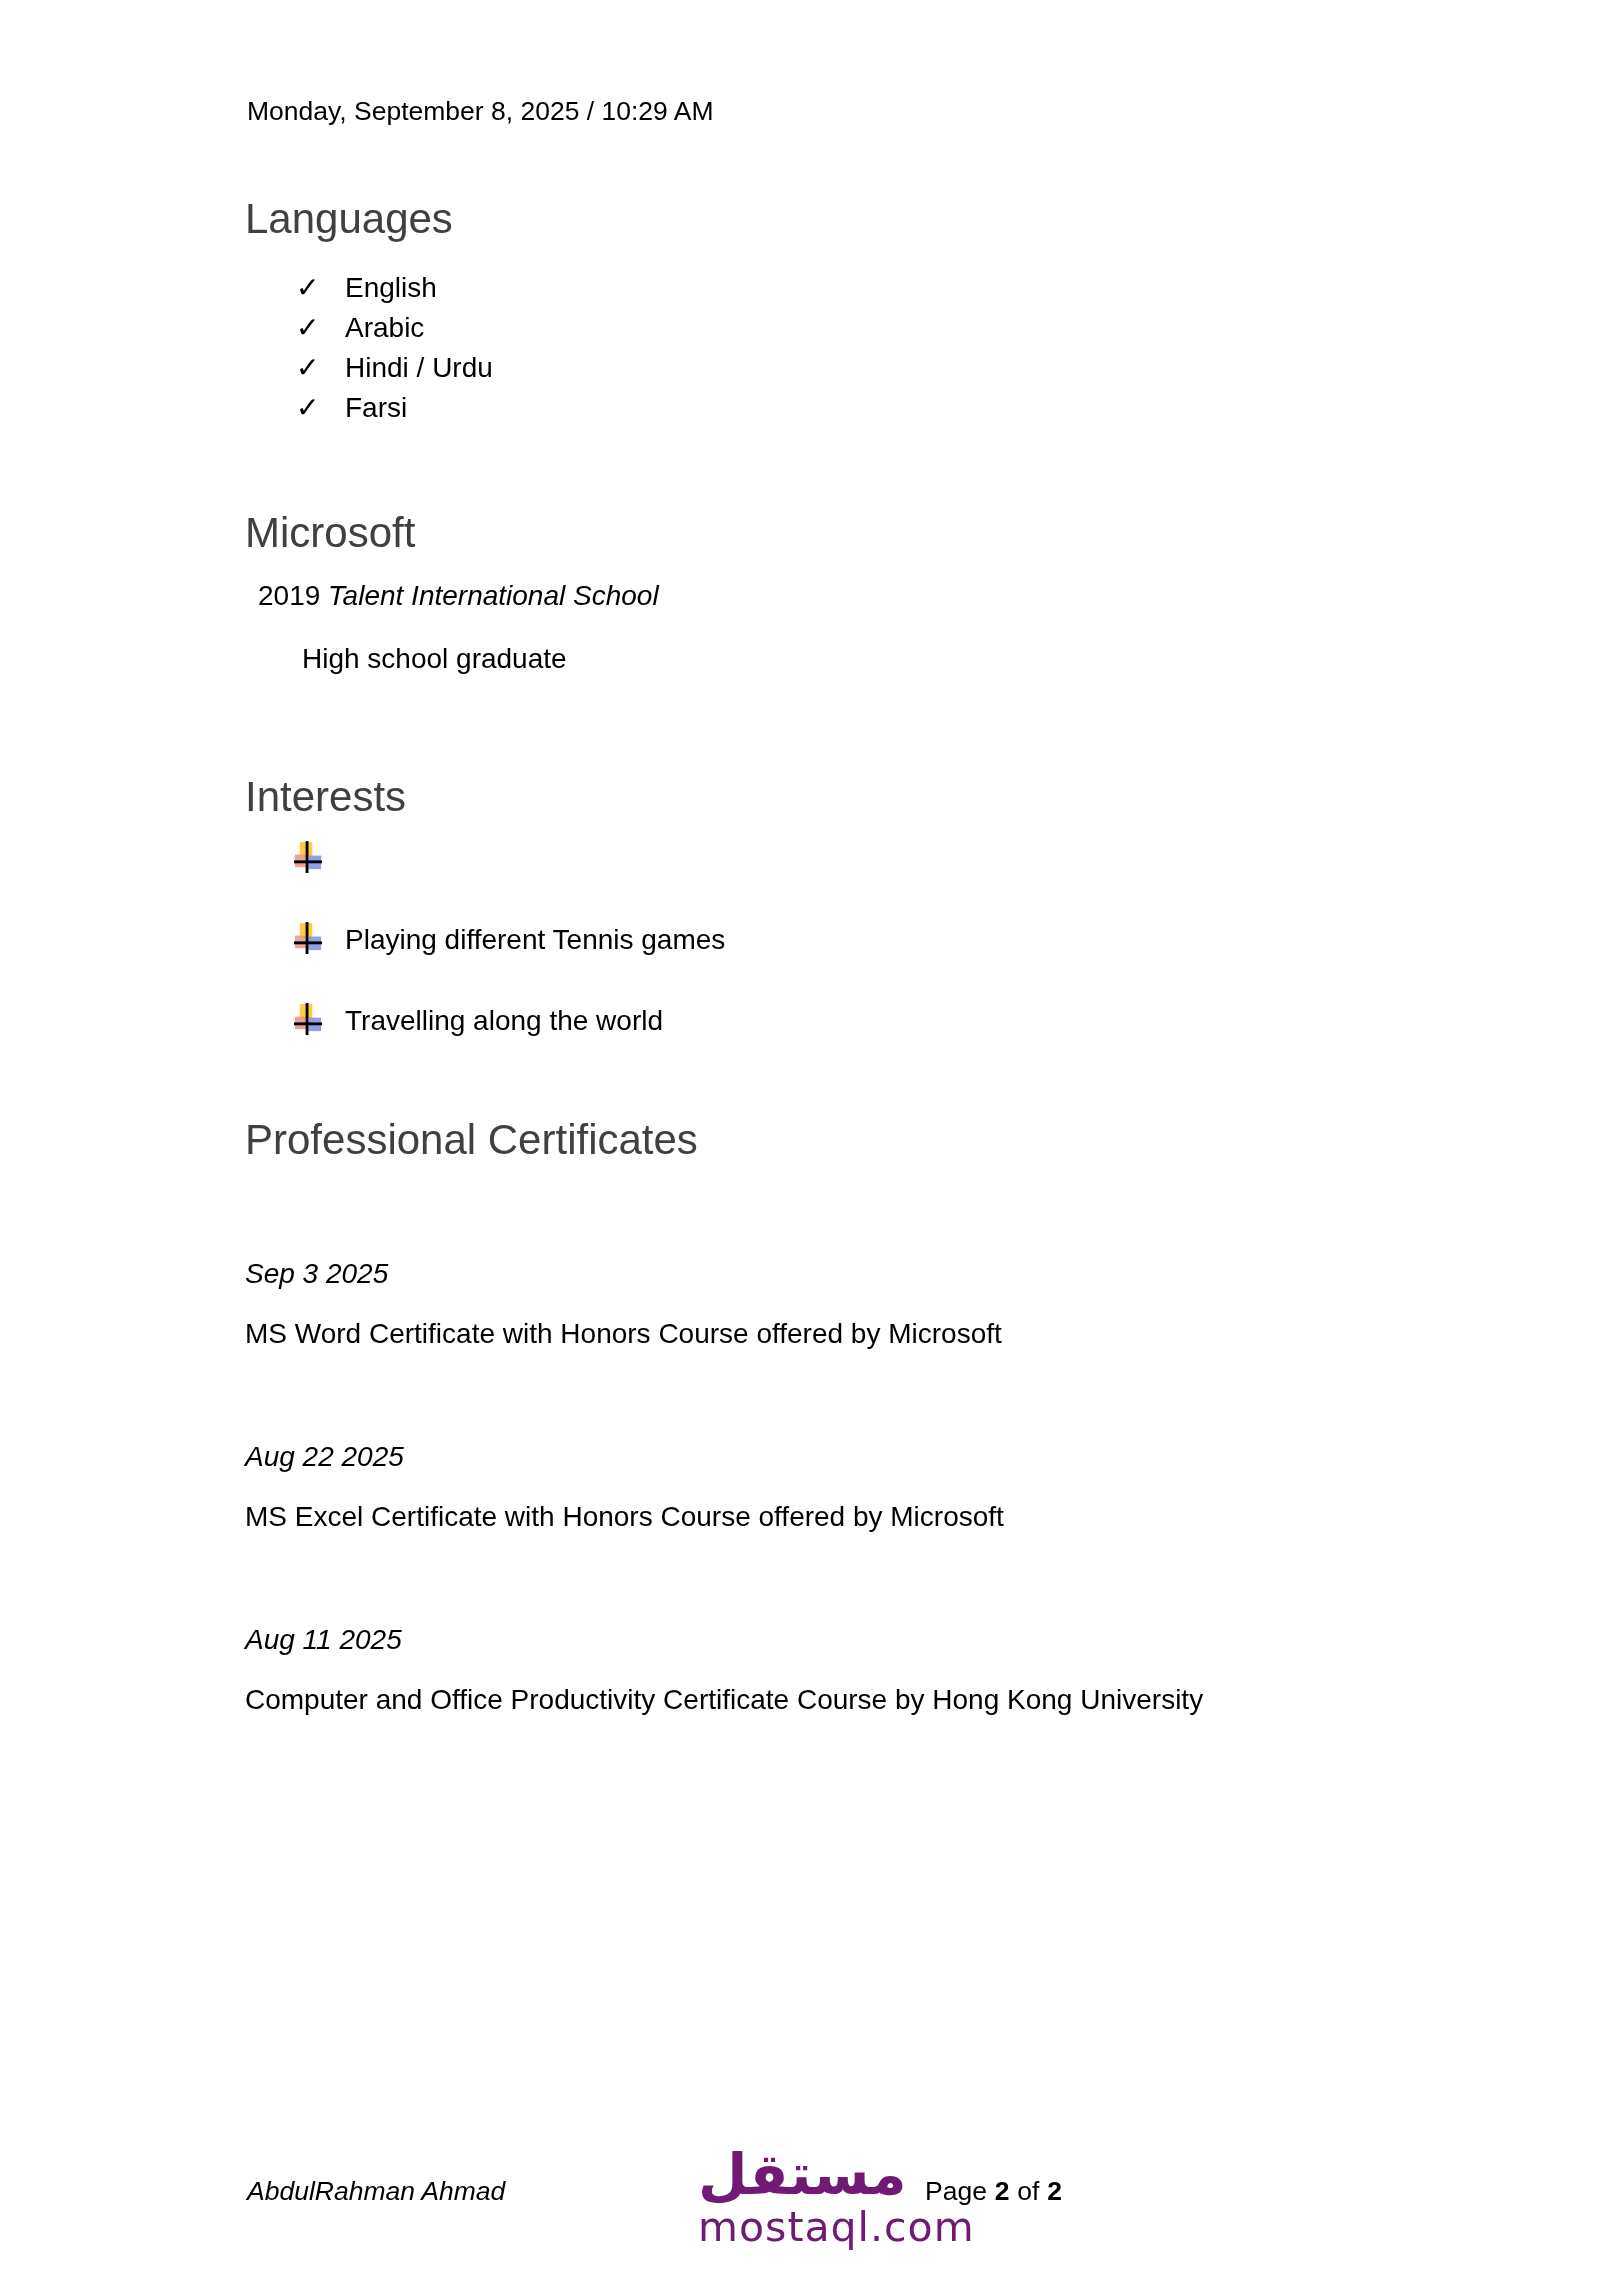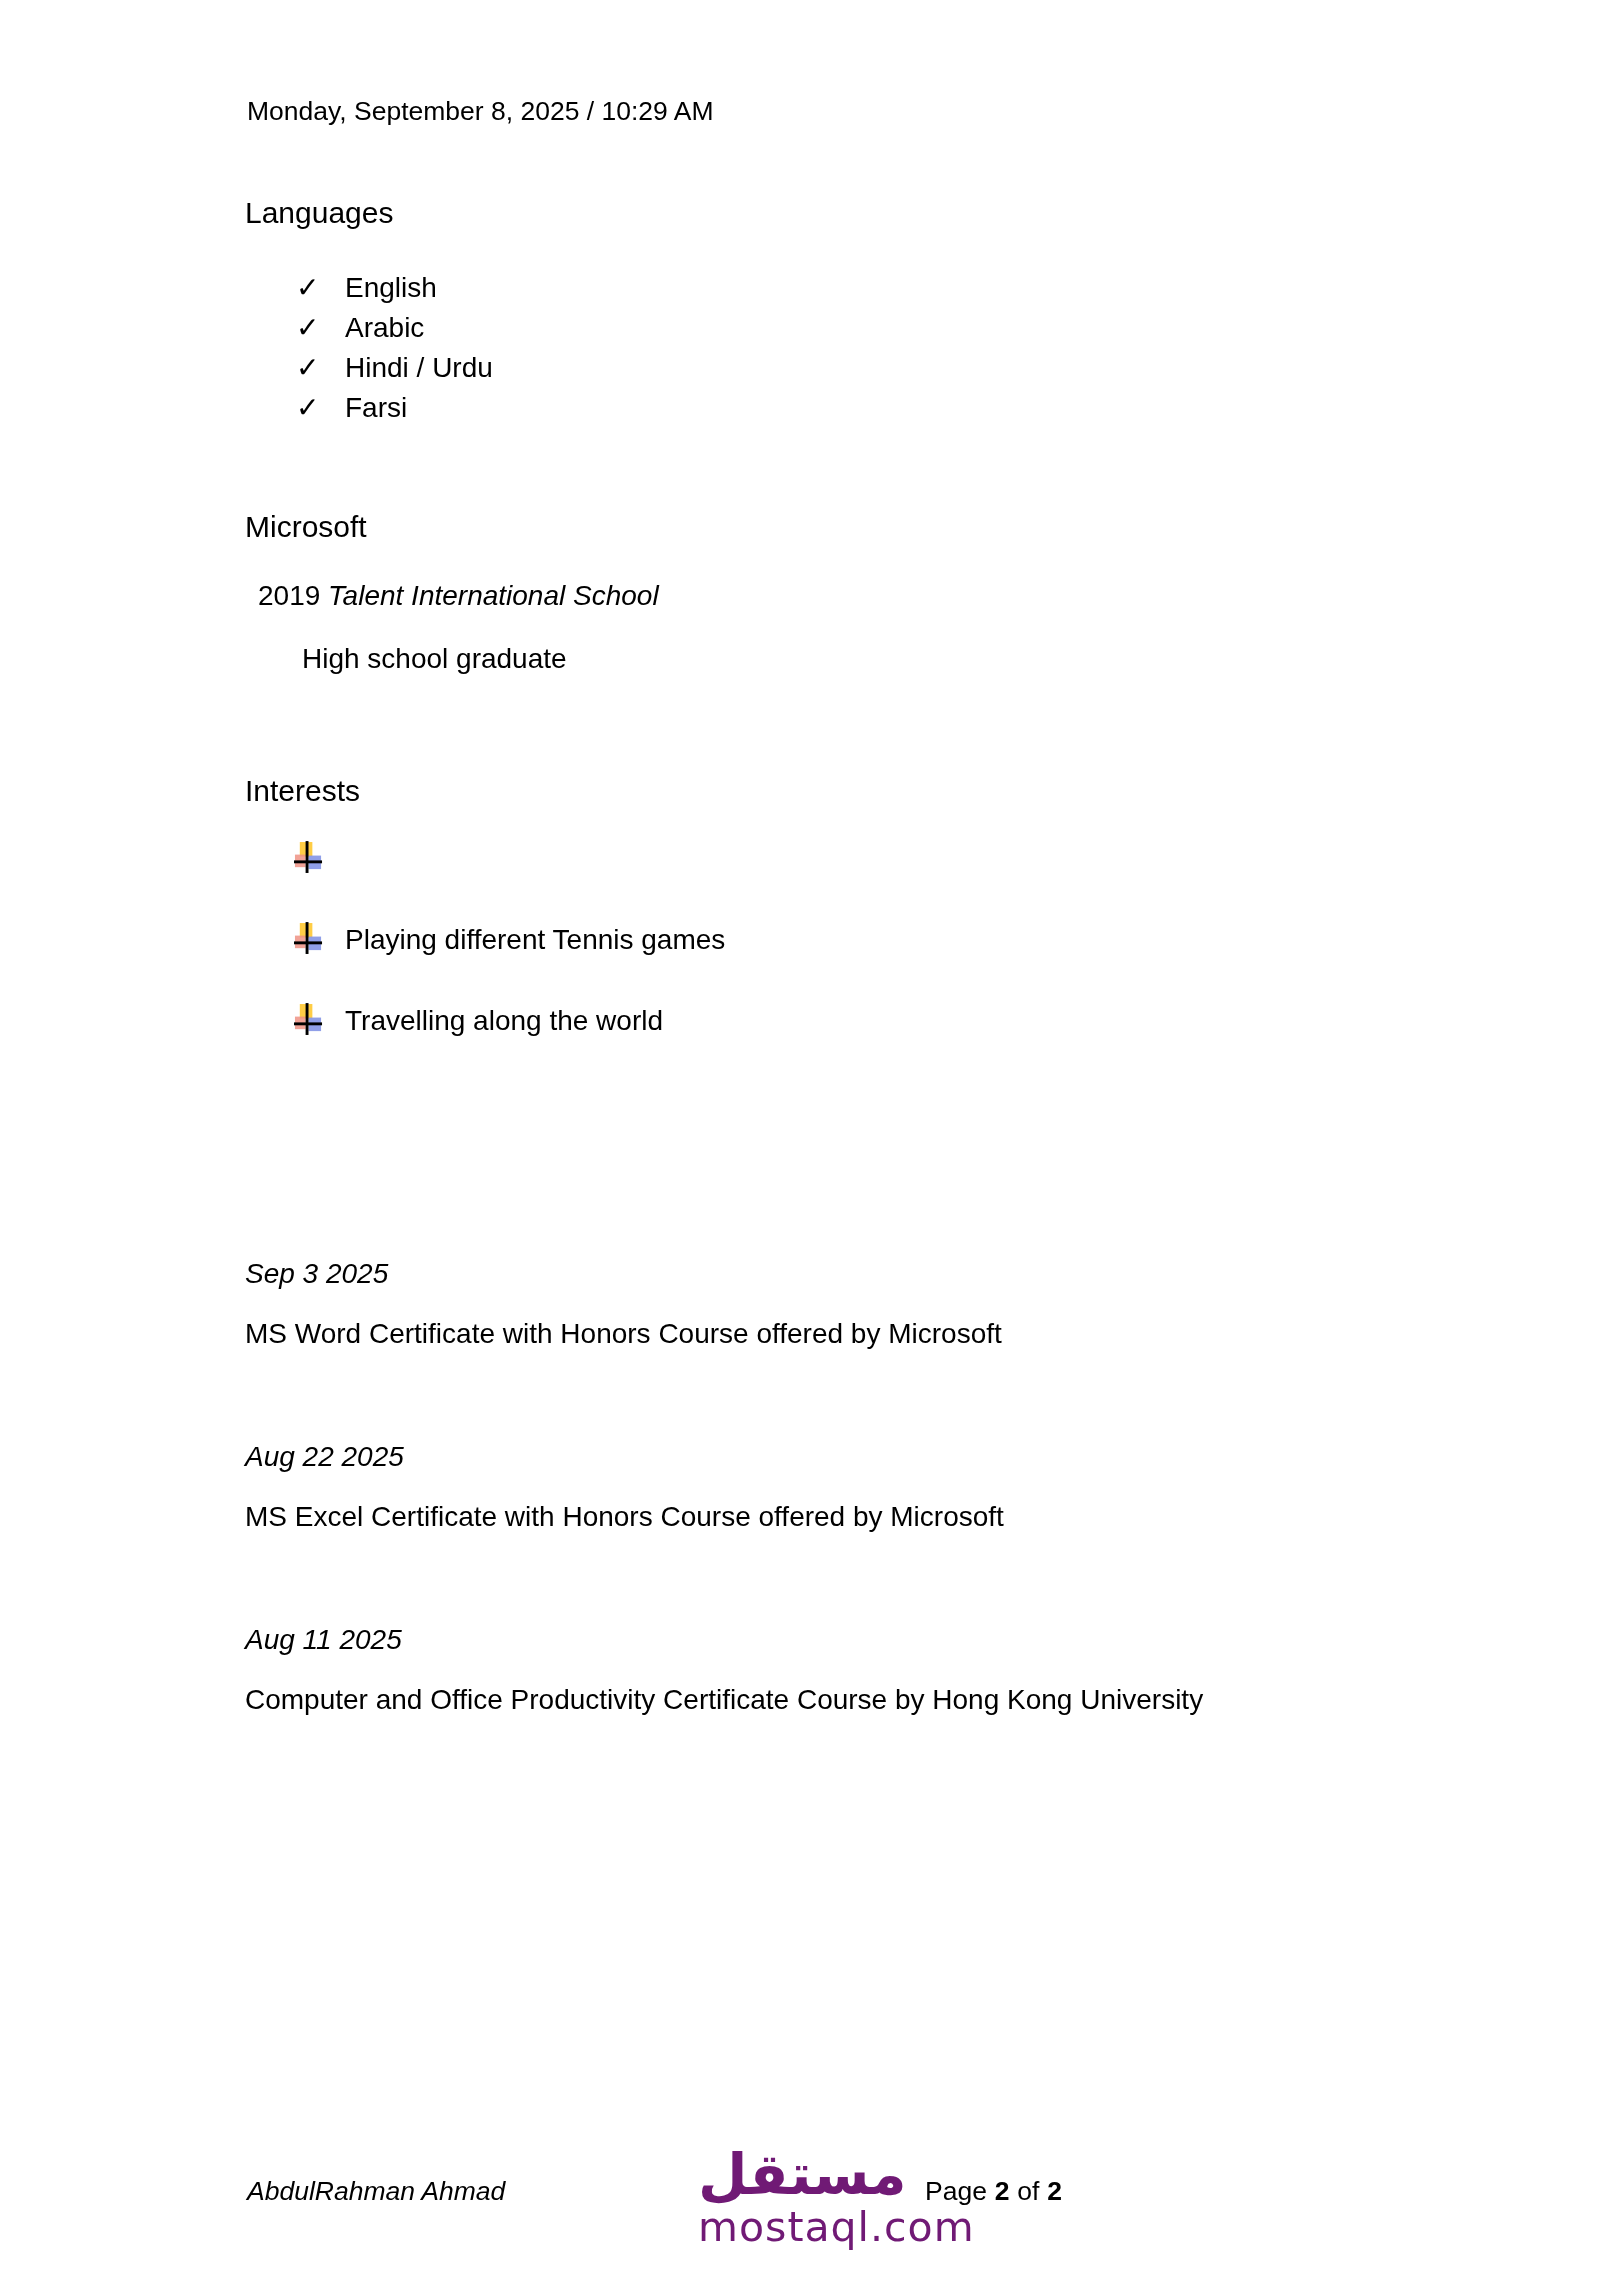--- a/index.html
+++ b/index.html
@@ -7,23 +7,23 @@
   body { font-family:"Liberation Sans", sans-serif; color:#000; }
   .page {
     position:relative;
     width:1306px; height:2293px;
     background:#ffffff;
     overflow:hidden;
   }
   .abs { position:absolute; }
   .hf-text { font-size:26.5px; line-height:1.2; color:#000; }
   .heading {
-    font-size:30px;
+    font-size:42px;
     font-weight:400;
-    color:#000000;
+    color:#404040;
     line-height:1.1;
     letter-spacing:0;
   }
   .body-text { font-size:28px; line-height:1.15; }
   .italic { font-style:italic; }
   .bold { font-weight:bold; }
 
   
   .check-list { list-style:none; }
   .check-list li {
@@ -130,20 +130,21 @@
           <rect x="1" y="14" width="11" height="13" fill="#EE9284" opacity="0.85"></rect>
           <rect x="15" y="15" width="13" height="14" fill="#8495E6" opacity="0.9"></rect>
           <rect x="12" y="0" width="3" height="33" fill="#000"></rect>
           <rect x="0" y="20" width="29" height="3" fill="#000"></rect>
         </svg>
       </span>
       <span>Travelling along the world</span>
     </li>
   </ul>
 
+  <div class="abs heading" style="left:245px; top:1117px;">Professional Certificates</div>
 
   <div class="abs" style="left:245px; top:1259px;">
     <p class="cert-date">Sep 3 2025</p>
     <p class="cert-desc">MS Word Certificate with Honors Course offered by Microsoft</p>
 
     <p class="cert-date">Aug 22 2025</p>
     <p class="cert-desc">MS Excel Certificate with Honors Course offered by Microsoft</p>
 
     <p class="cert-date">Aug 11 2025</p>
     <p class="cert-desc">Computer and Office Productivity Certificate Course by Hong Kong University</p>

